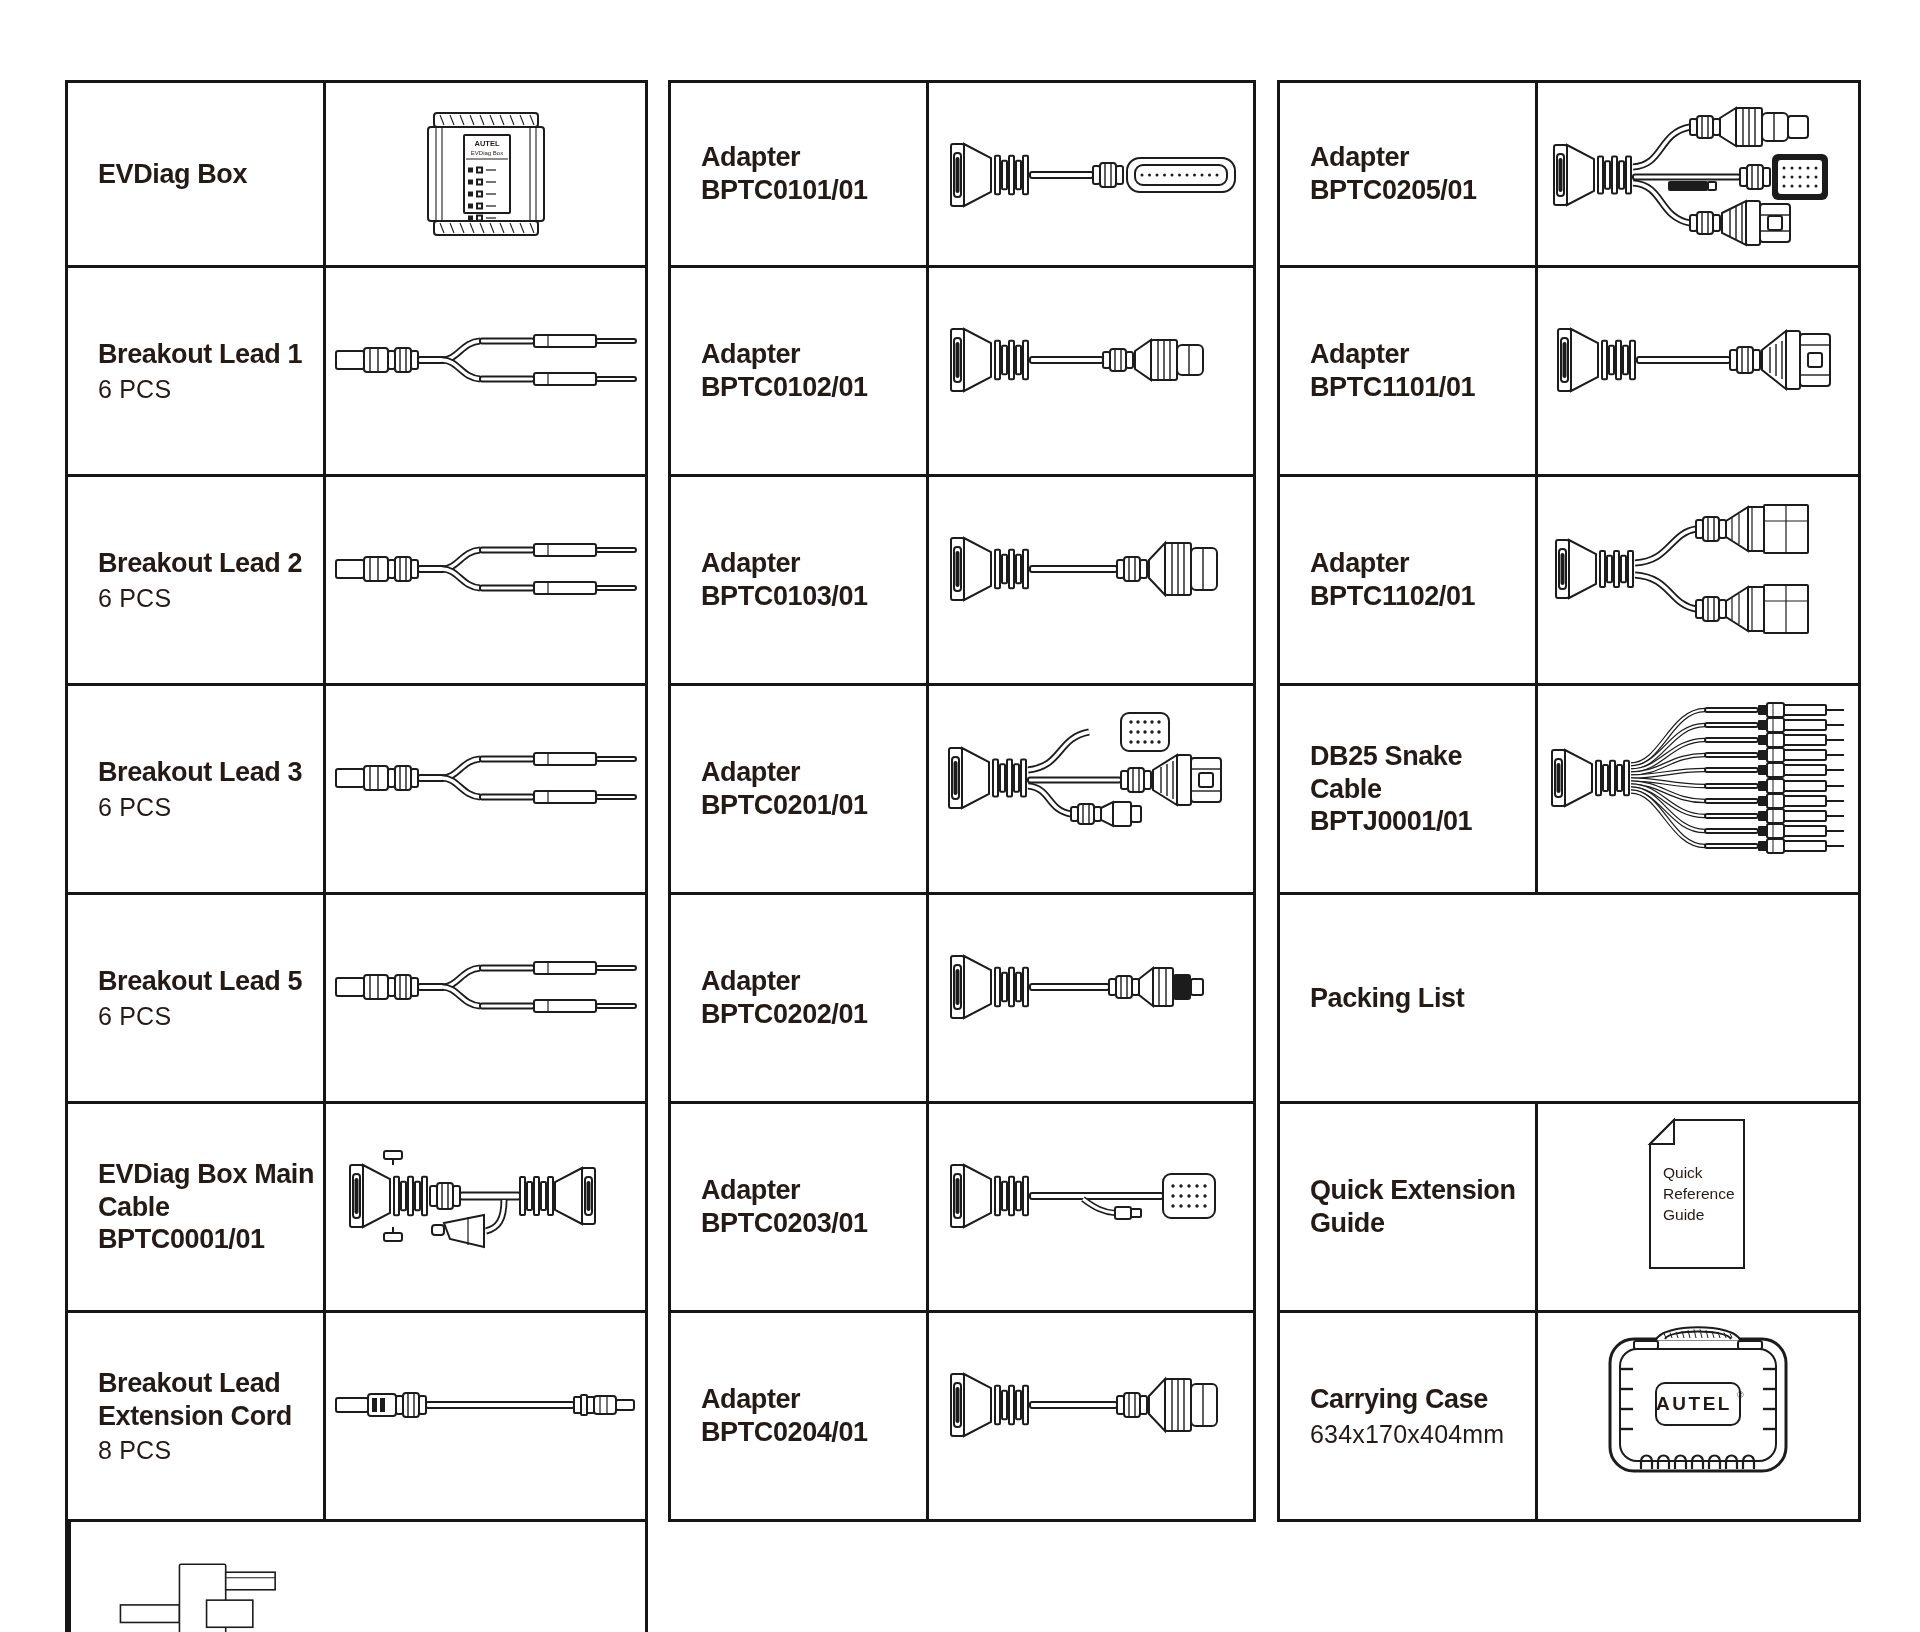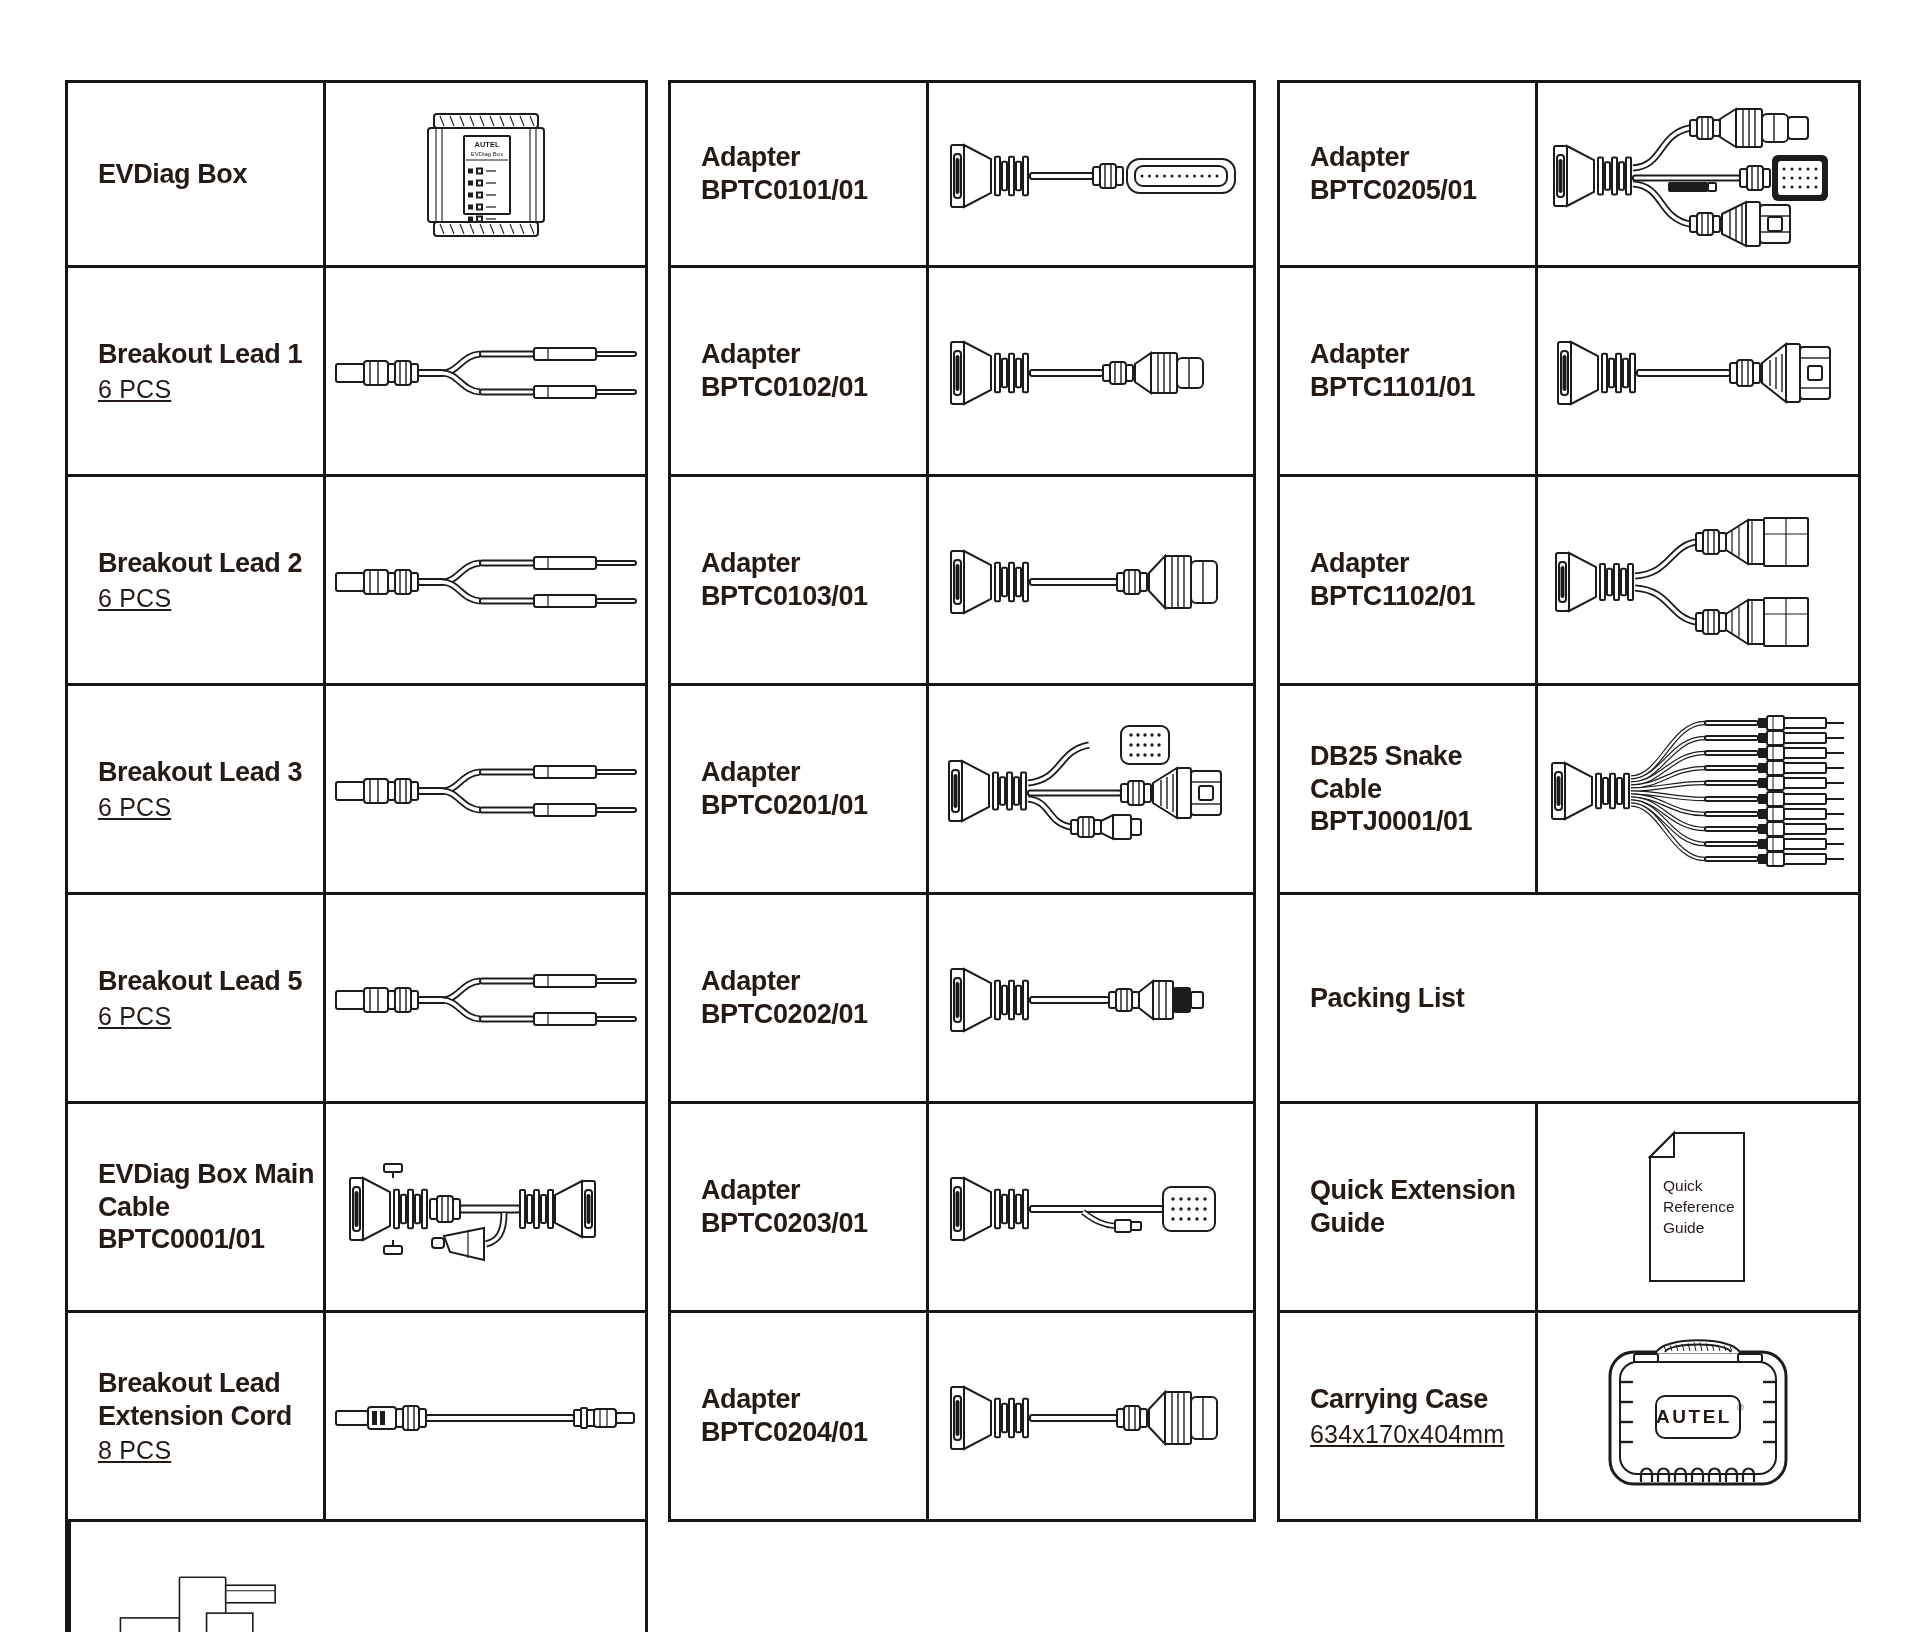--- a/index.html
+++ b/index.html
@@ -19,30 +19,30 @@
     display:grid;grid-template-columns:255px 1fr;
     height:209px;box-sizing:border-box;border-top:3px solid #161616;
   }
   .row:first-child{border-top:none;height:182px;}
   .text-cell{
     display:flex;flex-direction:column;justify-content:center;
     padding:0 8px 0 30px;box-sizing:border-box;
   }
   .illus-cell{
     border-left:3px solid #161616;
-    display:flex;align-items:center;justify-content:center;
+    display:flex;justify-content:center;
     overflow:hidden;
   }
   .title{
     font-weight:700;font-size:27px;line-height:1.22;color:#241b17;
     white-space:pre-line;letter-spacing:-0.4px;
   }
   .subtitle{
     font-weight:400;font-size:25px;line-height:1.2;color:#241b17;
-    margin-top:3px;letter-spacing:0.2px;white-space:pre-line;text-decoration:underline;
+    margin-top:3px;letter-spacing:0.2px;white-space:pre-line;
   }
   svg .ln{fill:#ffffff;stroke:#1c1c1c;stroke-width:2px;}
   svg .lnf{fill:#1c1c1c;stroke:none;}
   svg text{font-family:"Liberation Sans",sans-serif;fill:#241b17;}
 </style>
 </head>
 <body>
 
 <div class="parts-table" id="table-1">
     <div class="row">

